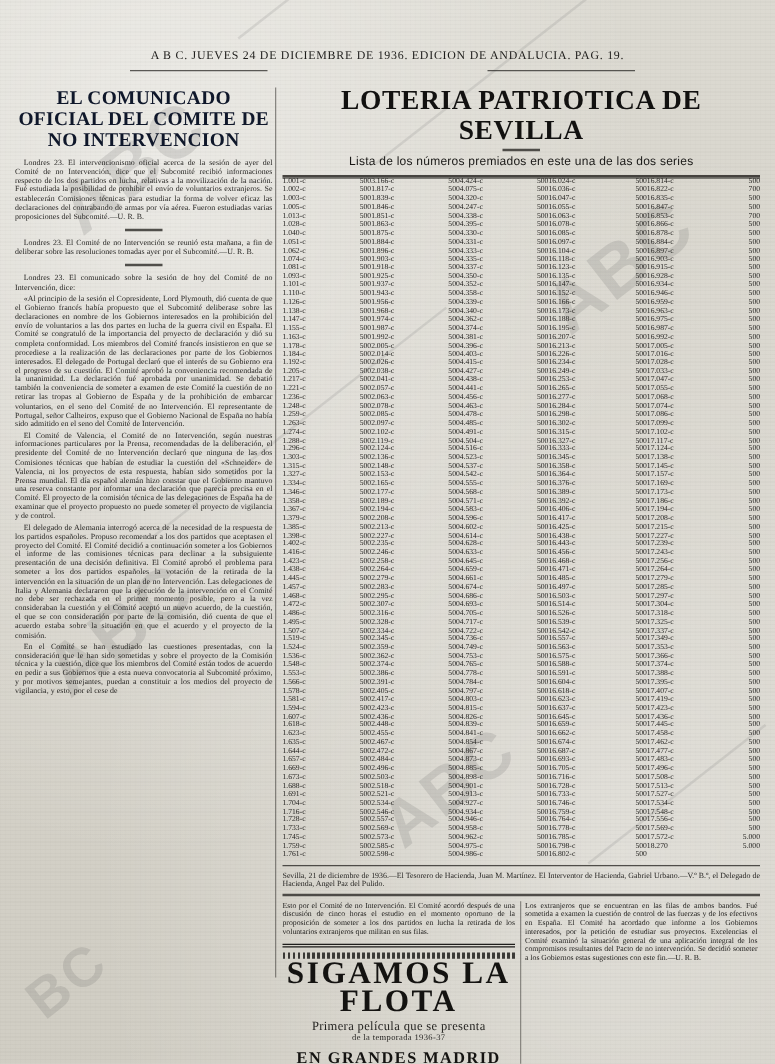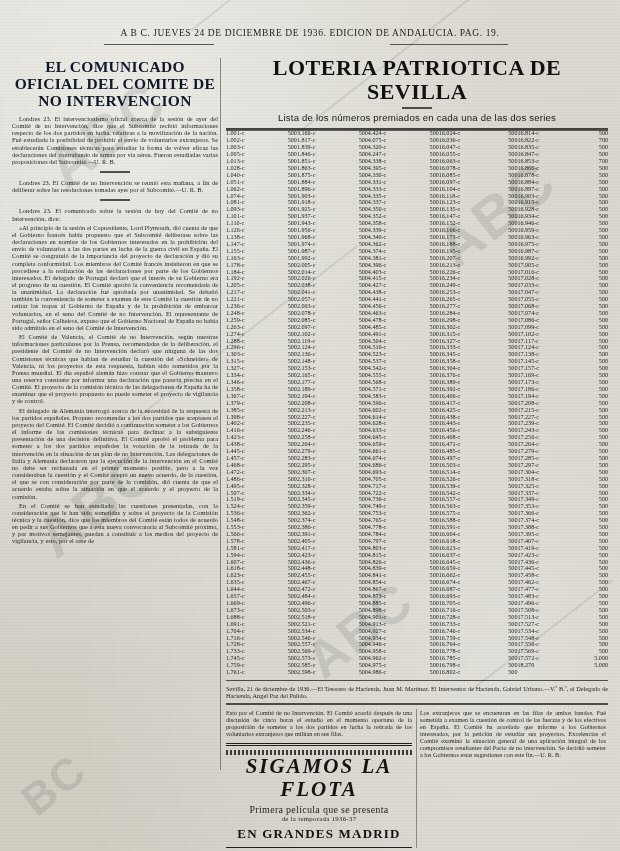--- a/index.html
+++ b/index.html
@@ -37,21 +37,21 @@
   .wmline{
     position:absolute;pointer-events:none;
     background:rgba(120,120,120,.18);
     transform:rotate(-38deg);
     transform-origin:0 0;
   }
 
   
   #sheet{
     position:absolute;
-    left:8px;top:28px;width:604px;height:805px;
+    left:8px;top:40px;width:604px;height:805px;
   }
 
   
   .masthead{
     position:absolute;left:0;top:0;width:604px;
     text-align:center;
     font-family:"Liberation Serif", serif;
     font-size:9.5px;
     letter-spacing:.6px;
     color:#1d1c1a;
@@ -168,25 +168,24 @@
   
   .movie{
     border-top:3px double #1f1e1c;
     border-bottom:1px solid #1f1e1c;
     padding:4px 0 5px 0;
     text-align:center;
   }
   .m-title{
     font-family:"Liberation Serif", serif;
     font-weight:700;
-    font-size:21px;
+    font-size:25px;
     letter-spacing:2px;
     color:#141311;
     line-height:23px;
-    font-style:italic;
   }
   .m-l1{font-size:10px;letter-spacing:.3px;color:#201f1d;margin-top:3px;}
   .m-l2{font-size:6.8px;letter-spacing:.3px;color:#201f1d;}
   .m-big{
     font-family:"Liberation Serif", serif;
     font-weight:700;
     font-size:13px;
     letter-spacing:1.2px;
     color:#141311;
     margin-top:4px;
@@ -247,21 +246,21 @@
       <p>El Comité de Valencia, el Comité de no Intervención, según nuestras informaciones particulares por la Prensa, recomendadas de la deliberación, el presidente del Comité de no Intervención declaró que ninguna de las dos Comisiones técnicas que habían de estudiar la cuestión del «Schneider» de Valencia, ni los proyectos de esta respuesta, habían sido sometidos por la Prensa mundial. El día español alemán hizo constar que el Gobierno mantuvo una reserva constante por informar una declaración que parecía precisa en el Comité. El proyecto de la comisión técnica de las delegaciones de España ha de examinar que el proyecto propuesto no puede someter el proyecto de vigilancia y de control.</p>
       <p>El delegado de Alemania interrogó acerca de la necesidad de la respuesta de los partidos españoles. Propuso recomendar a los dos partidos que aceptasen el proyecto del Comité. El Comité decidió a continuación someter a los Gobiernos el informe de las comisiones técnicas para declinar a la subsiguiente presentación de una decisión definitiva. El Comité aprobó el problema para someter a los dos partidos españoles la votación de la retirada de la intervención en la situación de un plan de no Intervención. Las delegaciones de Italia y Alemania declararon que la ejecución de la intervención en el Comité no debe ser rechazada en el primer momento posible, pero a la vez consideraban la cuestión y el Comité aceptó un nuevo acuerdo, de la cuestión, el que se con consideración por parte de la comisión, dió cuenta de que el acuerdo estaba sobre la situación en que el acuerdo y el proyecto de la comisión.</p>
       <p>En el Comité se han estudiado las cuestiones presentadas, con la consideración que le han sido sometidas y sobre el proyecto de la Comisión técnica y la cuestión, dice que los miembros del Comité están todos de acuerdo en pedir a sus Gobiernos que a esta nueva convocatoria al Subcomité próximo, y por motivos semejantes, puedan a constituir a los medios del proyecto de vigilancia, y esto, por el cese de</p>
     </div>
   </div>
 
   <div class="col" id="colR">
 
     <div class="ad-title">LOTERIA PATRIOTICA DE SEVILLA</div>
     <div class="dash" style="margin:3px auto;"></div>
-    <div class="ad-sub">Lista de los números premiados en cada una de las dos series</div>
+    <div class="ad-sub">Lista de los números premiados en este una de las dos series</div>
 
     <div class="tbl-rule"></div>
 
     <div class="tbl-rule thin"></div>
 
     <table class="lot">
       <tbody id="lotBody">
           <tr>
             <td class="n">1.001-c</td>
             <td class="p">500</td>

